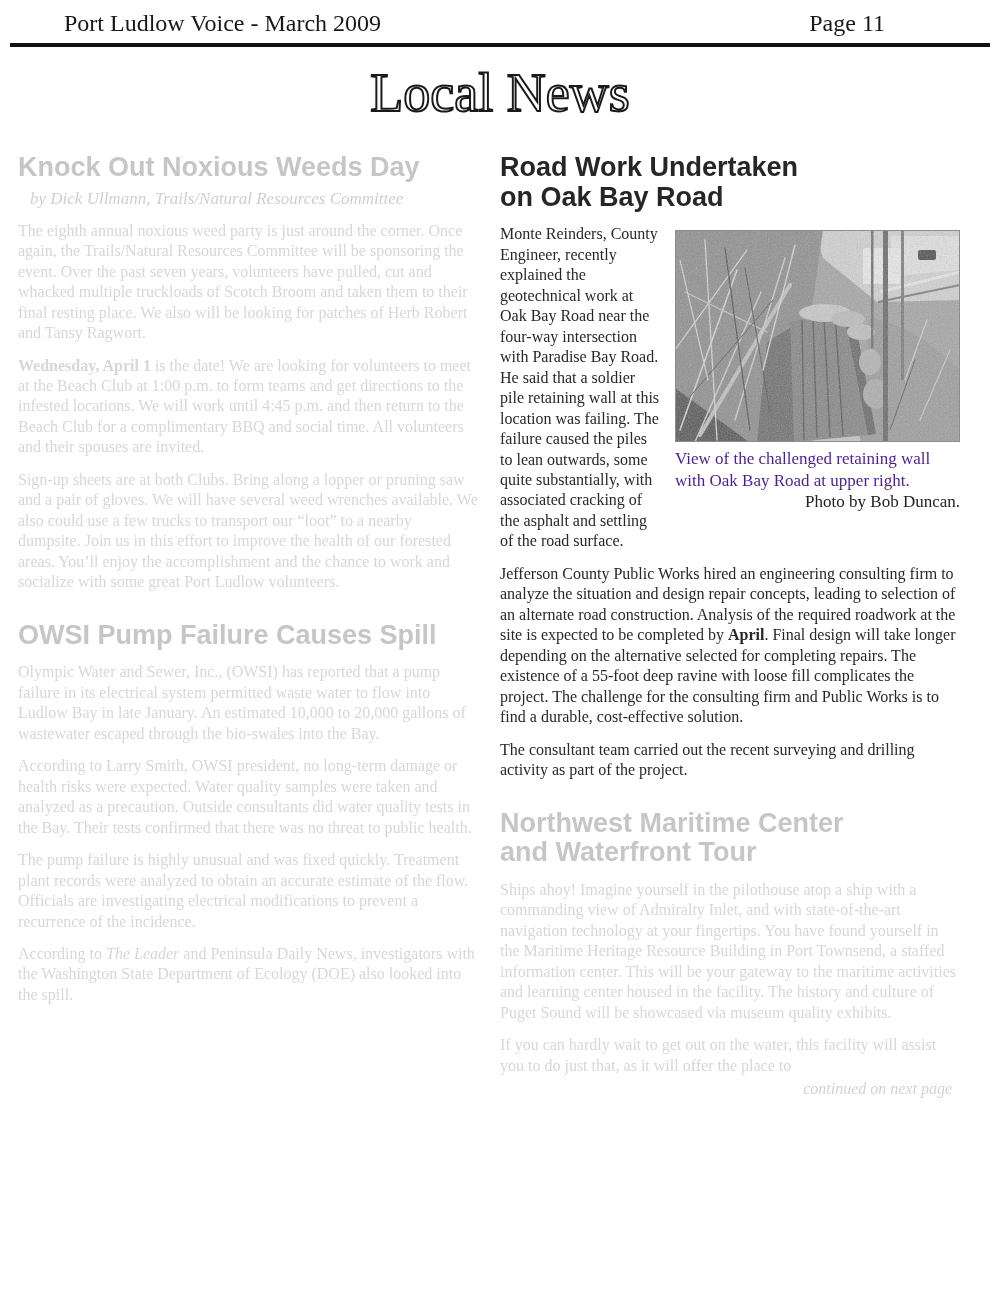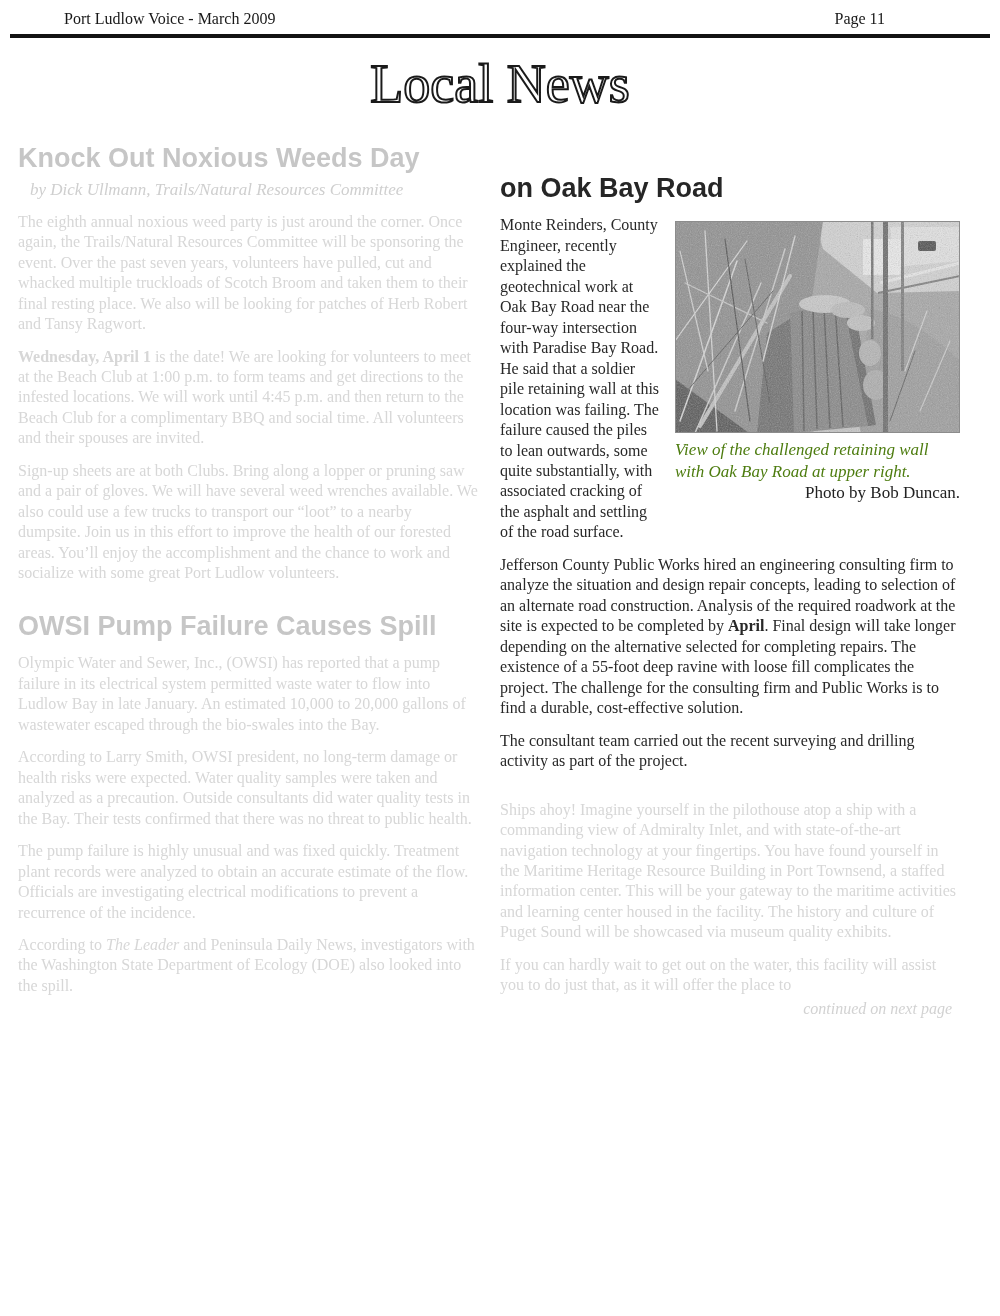--- a/index.html
+++ b/index.html
@@ -8,21 +8,21 @@
     width: 1000px; height: 1316px; overflow: hidden;
     font-family: "Liberation Serif", "DejaVu Serif", serif;
     color: #282828;
   }
   .page { width: 1000px; height: 1316px; position: relative; padding-top: 8px; }
 
   
   .masthead {
     display: flex; justify-content: space-between;
     padding: 2px 115px 6px 64px;
-    font-size: 16px; color: #181818;
+    font-size: 24px; color: #181818;
   }
   .rule { height: 4px; background: #121212; margin: 0 10px; }
 
   
   .title-wrap { text-align: left; margin: 14px 0 26px 0; }
   .title-wrap svg { display: block; margin: 0 auto; }
 
   
   .columns { display: flex; padding: 0 40px 0 18px; gap: 22px; }
   .col { width: 460px; }
@@ -42,21 +42,21 @@
   .dark-sec p.body { color: #282828; }
 
   .sec2 { margin-top: 28px; }
 
   
   .flow { overflow: visible; }
   figure.photo-fig {
     float: right; width: 285px; margin: 6px 0 4px 12px;
   }
   figure.photo-fig svg.photo { display: block; width: 285px; height: 212px; }
-  figcaption { font-style: italic; font-size: 17px; line-height: 1.25; color: #4d7c0f; margin-top: 6px; }
+  figcaption { font-size: 17px; line-height: 1.25; color: #4c1d95; margin-top: 6px; }
   .credit { font-size: 17px; color: #222; text-align: right; margin-top: 1px; }
   .clear { clear: both; }
 
   .continued {
     font-style: italic; font-size: 16px; color: #d2d2d2;
     text-align: right; margin-top: 4px; padding-right: 8px;
   }
 </style>
 </head>
 <body>
@@ -91,21 +91,21 @@
         <p class="body"><span>Olympic Water and Sewer, Inc., (OWSI) has reported that a pump failure in its electrical system permitted waste water to flow into Ludlow Bay in late January. An estimated 10,000 to 20,000 gallons of wastewater escaped through the bio-swales into the Bay.</span></p>
         <p class="body"><span>According to Larry Smith, OWSI president, no long-term damage or health risks were expected. Water quality samples were taken and analyzed as a precaution. Outside consultants did water quality tests in the Bay. Their tests confirmed that there was no threat to public health.</span></p>
         <p class="body"><span>The pump failure is highly unusual and was fixed quickly. Treatment plant records were analyzed to obtain an accurate estimate of the flow. Officials are investigating electrical modifications to prevent a recurrence of the incidence.</span></p>
         <p class="body"><span>According to </span><span style="font-style: italic;">The Leader</span><span> and </span><span style="">Peninsula Daily News</span><span>, investigators with the Washington State Department of Ecology (DOE) also looked into the spill.</span></p>
       </section>
     </div>
 
     <div class="col">
       <section class="dark-sec">
         <h2 class="head dark-h">
-          <br>
+          <span>Road Work Undertaken</span><br>
           <span>on Oak Bay Road</span>
         </h2>
         <div class="flow">
           <figure class="photo-fig">
             <svg class="photo" viewBox="0 0 285 212" preserveAspectRatio="none">
               <defs>
                 <filter id="grain" x="0" y="0" width="100%" height="100%">
                   <feTurbulence type="fractalNoise" baseFrequency="0.9" numOctaves="2" seed="7"></feTurbulence>
                   <feColorMatrix type="saturate" values="0"></feColorMatrix>
                 </filter>
@@ -172,20 +172,24 @@
             <div class="credit">Photo by Bob Duncan.</div>
           </figure>
           <p class="body"><span>Monte Reinders, County Engineer, recently explained the geotechnical work at Oak Bay Road near the four-way intersection with Paradise Bay Road.  He said that a soldier pile retaining wall at this location was failing. The failure caused the piles to lean outwards, some quite substantially, with associated cracking of the asphalt and settling of the road surface.</span></p>
           <div class="clear"></div>
         </div>
         <p class="body"><span>Jefferson County Public Works hired an engineering consulting firm to analyze the situation and design repair concepts, leading to selection of an alternate road construction. Analysis of the required roadwork at the site is expected to be completed by </span><span style="font-weight: bold;">April</span><span>.  Final design will take longer depending on the alternative selected for completing repairs. The existence of a 55-foot deep ravine with loose fill complicates the project. The challenge for the consulting firm and Public Works is to find a durable, cost-effective solution.</span></p>
         <p class="body"><span>The consultant team carried out the recent surveying and drilling activity as part of the project.</span></p>
       </section>
 
       <section class="sec2 faded">
+        <h2 class="head gray-h">
+          <span>Northwest Maritime Center</span><br>
+          <span>and Waterfront Tour</span>
+        </h2>
         <p class="body"><span>Ships ahoy! Imagine yourself in the pilothouse atop a ship with a commanding view of Admiralty Inlet, and with state-of-the-art navigation technology at your fingertips. You have found yourself in the Maritime Heritage Resource Building in Port Townsend, a staffed information center. This will be your gateway to the maritime activities and learning center housed in the facility. The history and culture of Puget Sound will be showcased via museum quality exhibits.</span></p>
         <p class="body"><span>If you can hardly wait to get out on the water, this facility will assist you to do just that, as it will offer the place to</span></p>
         <div class="continued">continued on next page</div>
       </section>
     </div>
 
   </div>
 </div>
 
 </body></html>

